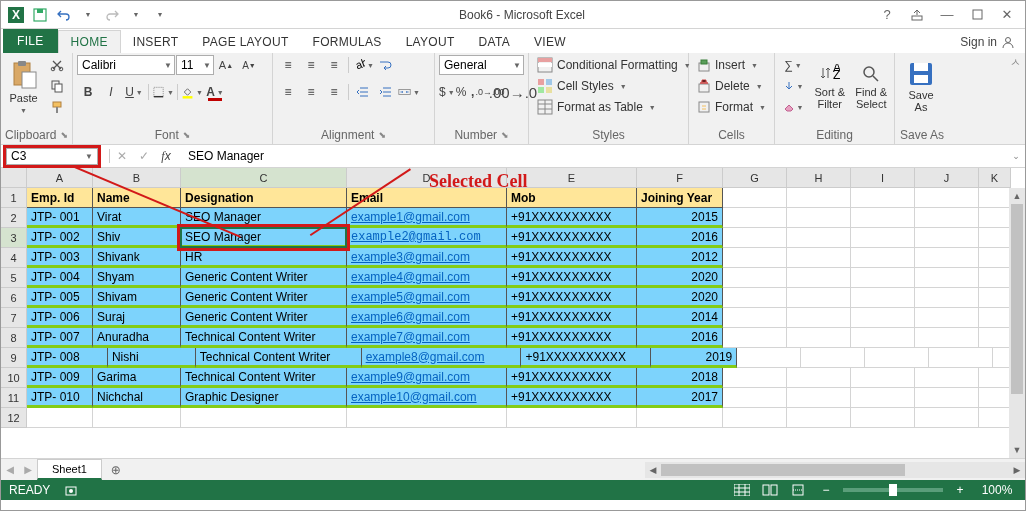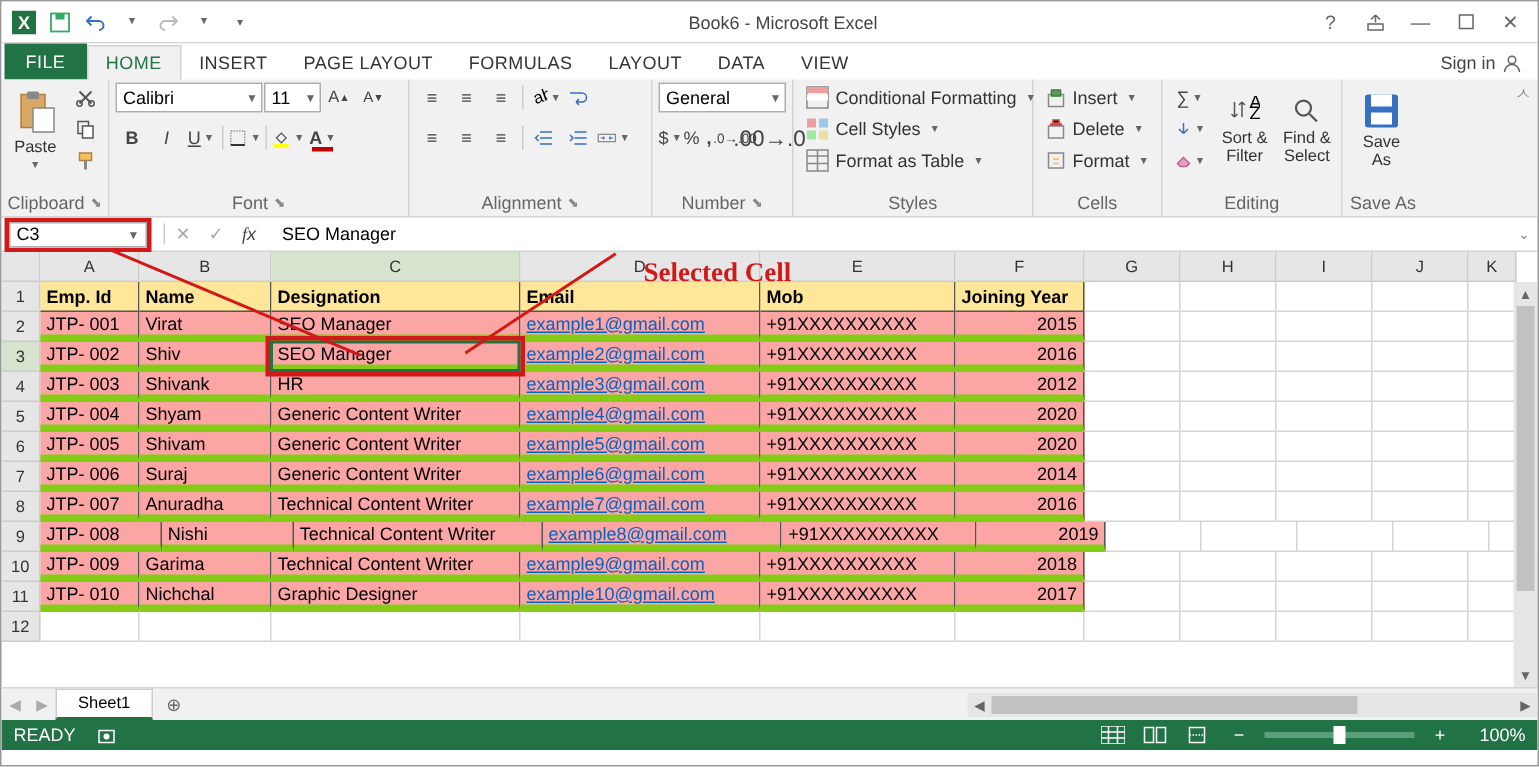--- a/index.html
+++ b/index.html
@@ -43,21 +43,21 @@
 .grid-area { position:relative; height:290px; overflow:hidden; }
 .col-headers { display:flex; height:20px; position:sticky; top:0; }
 .corner { width:26px; background:#e6e6e6; border-right:1px solid #ccc; border-bottom:1px solid #ccc; }
 .colh { background:#e6e6e6; border-right:1px solid #ccc; border-bottom:1px solid #ccc; display:flex; align-items:center; justify-content:center; font-size:11px; color:#333; }
 .colh.sel { background:#d5e3cf; }
 .gridrow { display:flex; height:20px; }
 .rowh { width:26px; background:#e6e6e6; border-right:1px solid #ccc; border-bottom:1px solid #ccc; display:flex; align-items:center; justify-content:center; font-size:11px; color:#333; }
 .rowh.sel { background:#d5e3cf; }
 .cell { border-right:1px solid #d4d4d4; border-bottom:1px solid #d4d4d4; padding:0 4px; display:flex; align-items:center; font-size:12px; overflow:hidden; white-space:nowrap; }
 .cell.hd { background:#ffe699; font-weight:bold; border-right:1px solid #555; border-bottom:1px solid #555; }
-.cell.data { border-right:1px solid #555; border-bottom:5px solid #84cc16; background:#fca5a5; }
+.cell.data { border-right:1px solid #555; border-bottom:3px solid #84cc16; background:#7dd3fc; }
 .cell.link { color:#0563c1; text-decoration:underline; }
 .cell.num { justify-content:flex-end; }
 .sel-cell { position:absolute; border:2px solid #217346; outline:3px solid #d21919; z-index:20; pointer-events:none; }
 .red-line { position:absolute; background:#d21919; z-index:30; pointer-events:none; transform-origin:0 0; }
 .hscroll-spacer { flex:1; }
 .hscroll-bar { width:380px; display:flex; align-items:center; background:#e6e6e6; }
 .sb-btn { width:16px; height:16px; display:flex; align-items:center; justify-content:center; color:#666; font-size:9px; cursor:pointer; }
 .sb-track { flex:1; height:16px; background:#e6e6e6; position:relative; }
 .sb-thumb { position:absolute; left:0; top:2px; height:12px; width:70%; background:#c1c1c1; }
 .sheettabs { height:22px; display:flex; align-items:center; background:#f1f1f1; border-top:1px solid #d4d4d4; }
@@ -509,21 +509,21 @@
         <div class="cell" style="width: 64px;"></div>
         <div class="cell" style="width: 64px;"></div>
         <div class="cell" style="width: 64px;"></div>
         <div class="cell" style="width: 32px;"></div>
       </div>
       <div class="gridrow">
         <div class="rowh sel">3</div>
         <div class="cell data" style="width: 66px;">JTP- 002</div>
         <div class="cell data" style="width: 88px;">Shiv</div>
         <div class="cell data" style="width: 166px;">SEO Manager</div>
-        <div class="cell data link" style="width: 160px;">example2@gmail.com</div>
+        <div class="cell data link" style="width: 160px; font-family: Liberation Mono, monospace;">example2@gmail.com</div>
         <div class="cell data" style="width: 130px;">+91XXXXXXXXXX</div>
         <div class="cell data num" style="width: 86px;">2016</div>
         <div class="cell" style="width: 64px;"></div>
         <div class="cell" style="width: 64px;"></div>
         <div class="cell" style="width: 64px;"></div>
         <div class="cell" style="width: 64px;"></div>
         <div class="cell" style="width: 32px;"></div>
       </div>
       <div class="gridrow">
         <div class="rowh">4</div>
@@ -709,15 +709,15 @@
         <svg width="16" height="12" viewBox="0 0 16 12">
           <rect x="3" y="1" width="10" height="10" fill="none" stroke="#fff"></rect>
           <line x1="3" y1="6" x2="13" y2="6" stroke="#fff" stroke-dasharray="1,1"></line>
         </svg>
       </span>
     <span class="view-btn">−</span>
     <div class="zoom-slider">
         <div class="zoom-thumb"></div>
       </div>
     <span class="view-btn">+</span>
-    <span style="width:40px;text-align:right">100%</span>
+    <span style="width:40px;text-align:center">100%</span>
   </div>
 </div>
 
 </body></html>

